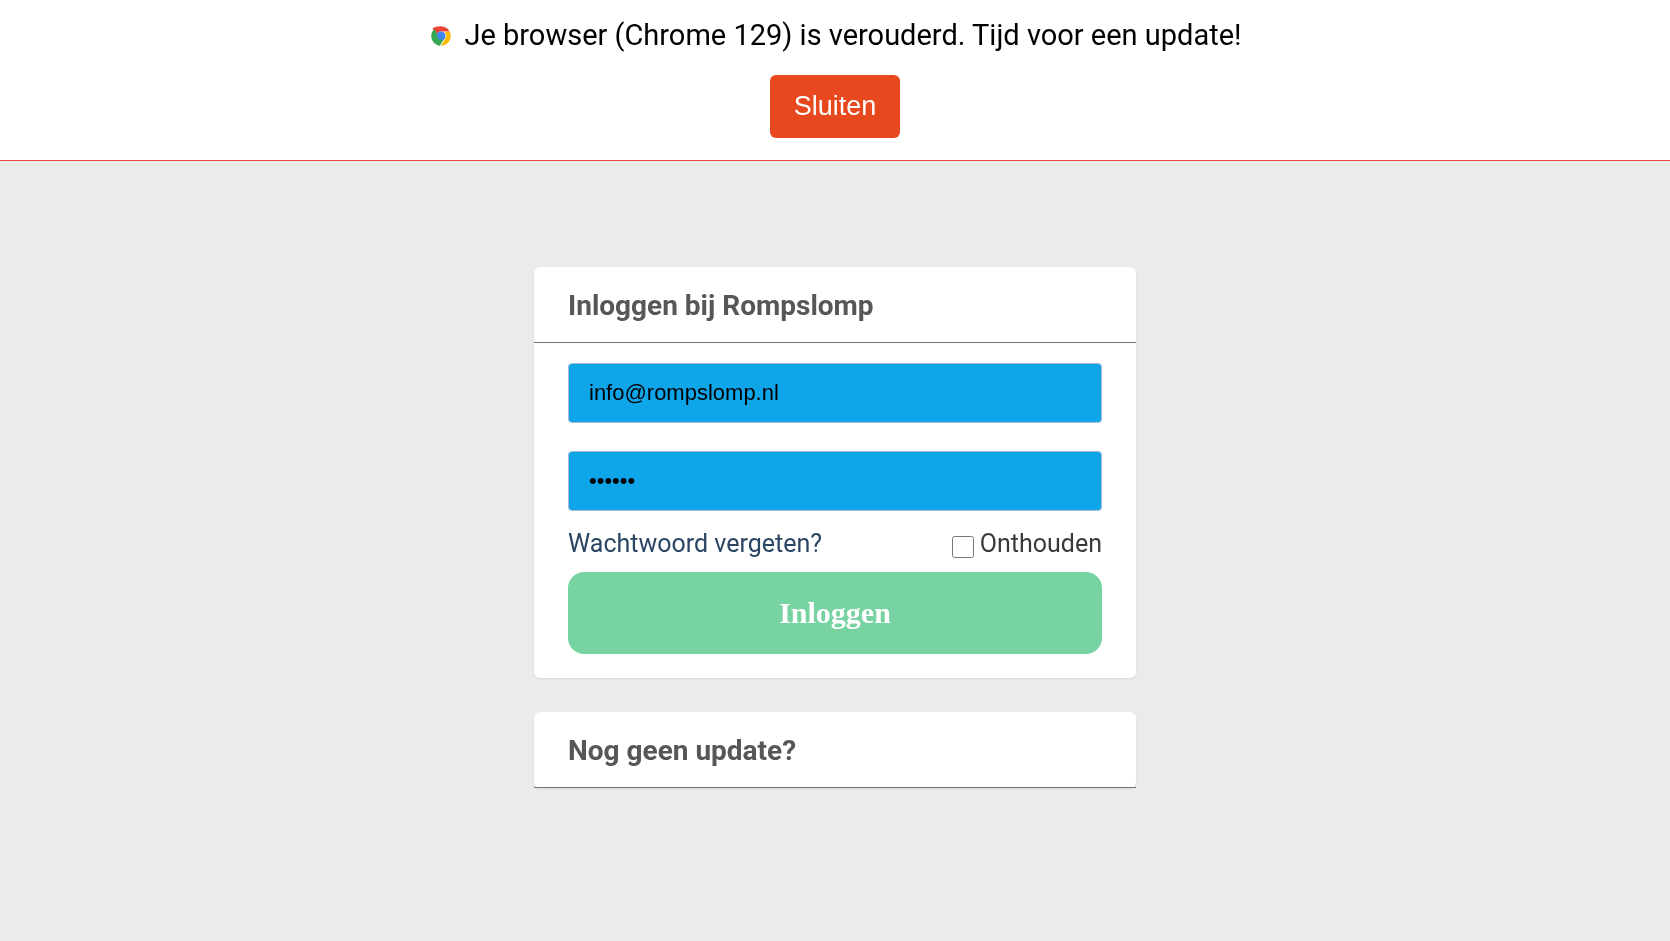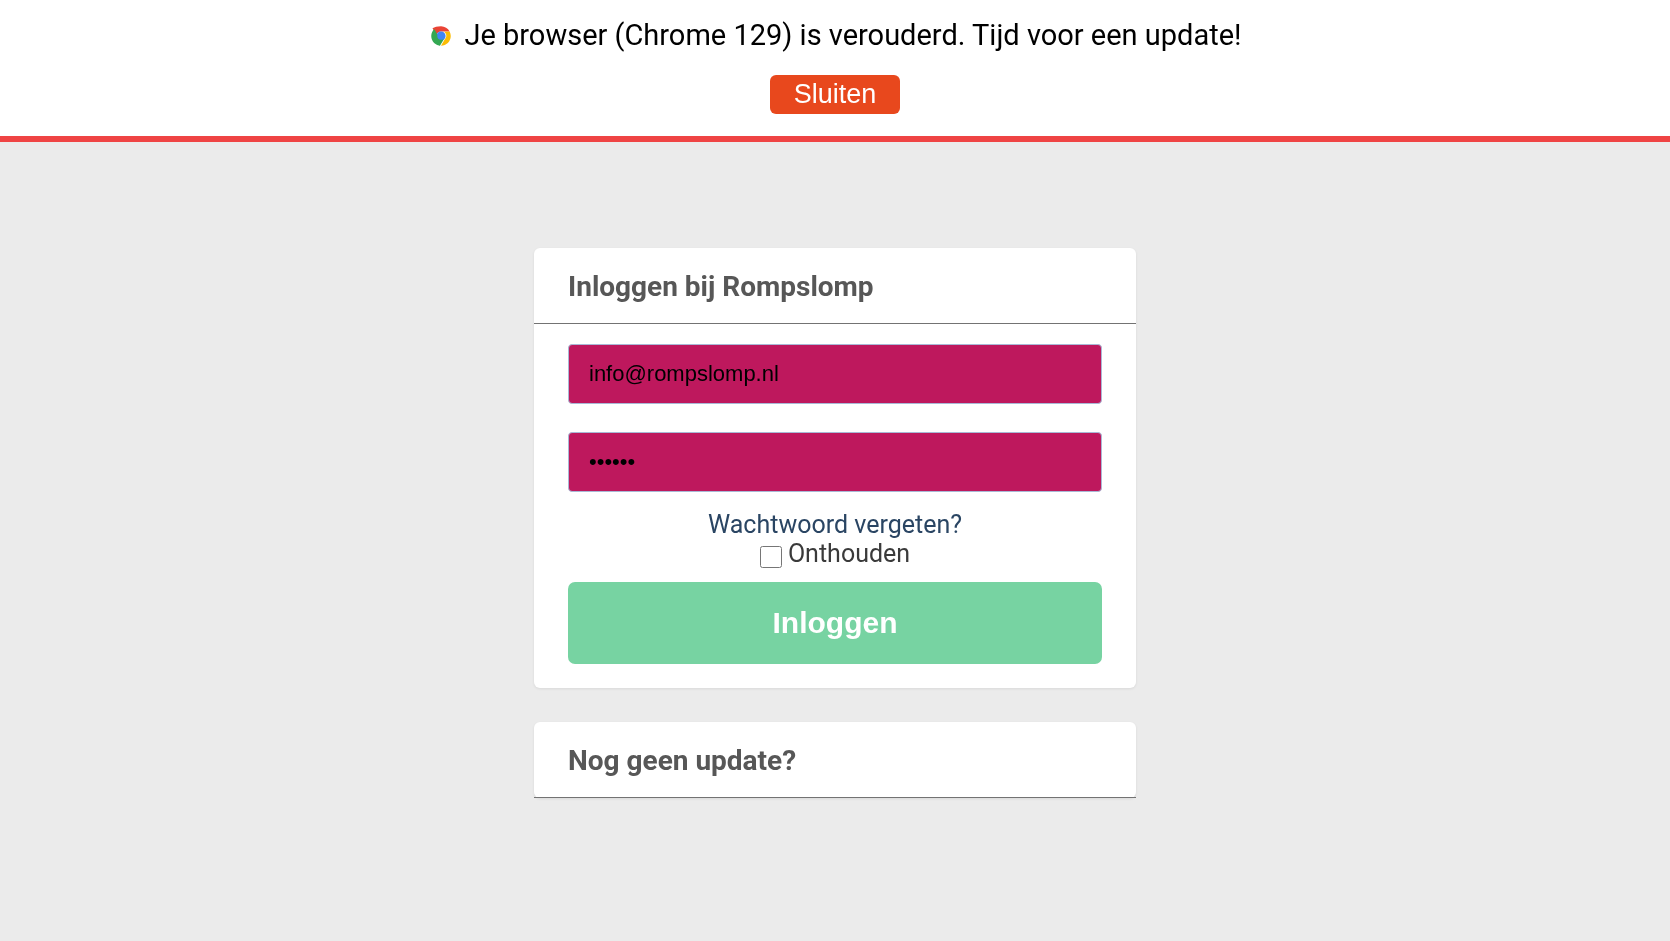--- a/index.html
+++ b/index.html
@@ -8,21 +8,21 @@
       box-sizing: border-box;
     }
     body {
       font-family: -apple-system, BlinkMacSystemFont, "Segoe UI", Roboto, Helvetica, Arial, sans-serif;
       background: #ebebeb;
     }
     .banner {
       background: #ffffff;
       padding: 18px 0 22px 0;
       text-align: center;
-      border-bottom: 6px solid #ef4444;
+      border-bottom: 1px solid #ef4444;
     }
     .banner-text {
       font-size: 29px;
       color: #000;
       display: inline-flex;
       align-items: center;
       gap: 10px;
     }
     .chrome-icon {
       width: 26px;
@@ -31,21 +31,21 @@
       vertical-align: middle;
     }
     .banner-close {
       margin-top: 22px;
     }
     .close-btn {
       background: #e8481d;
       color: #fff;
       border: none;
       font-size: 27px;
-      padding: 4px 24px;
+      padding: 16px 24px;
       border-radius: 6px;
       cursor: pointer;
     }
     .container {
       max-width: 622px;
       margin: 106px auto 0 auto;
       padding: 0 10px;
     }
     .card {
       background: #fff;
@@ -60,38 +60,37 @@
     .card-title {
       font-size: 28px;
       font-weight: 700;
       color: #575757;
     }
     .card-body {
       padding: 20px 34px 24px 34px;
     }
     .input-field {
       width: 100%;
-      background: #be185d;
+      background: #0ea5e9;
       border: 1px solid #a9b9d6;
       border-radius: 4px;
       padding: 16px 20px;
       font-size: 22px;
       color: #000;
       margin-bottom: 28px;
       outline: none;
     }
     .input-field:last-of-type {
       margin-bottom: 18px;
     }
     .form-row {
       display: flex;
       justify-content: space-between;
       align-items: center;
       margin-bottom: 14px;
-      flex-direction: column;
     }
     .forgot-link {
       color: #2a4563;
       font-size: 25px;
       text-decoration: none;
       cursor: pointer;
     }
     .remember-wrap {
       display: flex;
       align-items: flex-end;
@@ -105,25 +104,26 @@
     }
     .remember-label {
       font-size: 25px;
       color: #3a3a3a;
     }
     .login-btn {
       width: 100%;
       background: #77d3a2;
       color: #fff;
       border: none;
-      border-radius: 7px;
+      border-radius: 16px;
       font-size: 30px;
       font-weight: 700;
       padding: 24px 0;
       cursor: pointer;
+      font-family: Liberation Serif, serif;
     }
   </style>
 </head>
 <body>
 
 <div class="banner">
   <div class="banner-text">
     <span class="chrome-icon">
       <svg viewBox="0 0 48 48" width="26" height="26">
         <circle cx="24" cy="24" r="22" fill="#fff"></circle>

